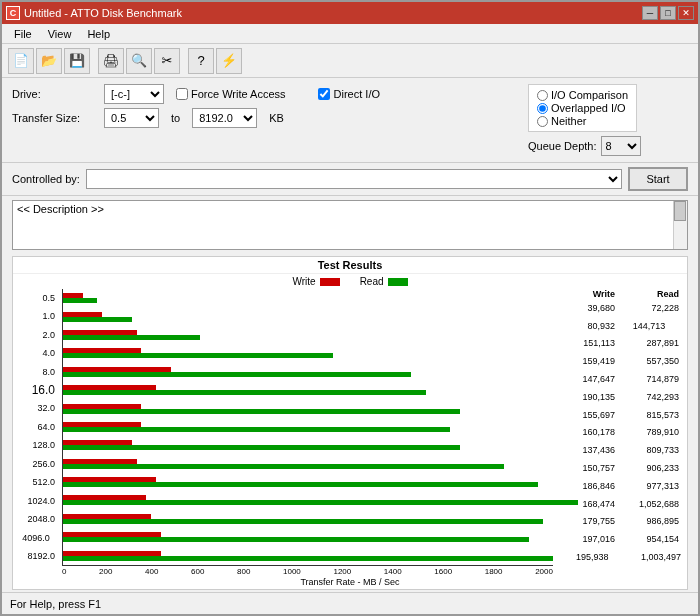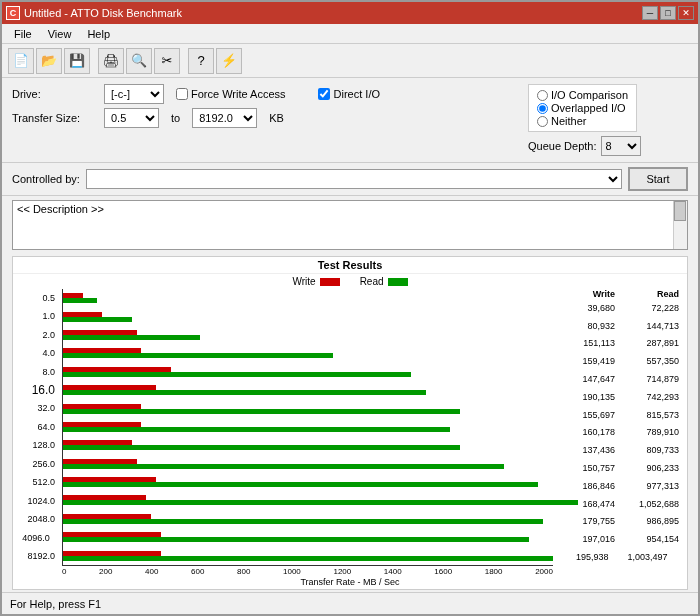--- a/index.html
+++ b/index.html
@@ -279,21 +279,21 @@
             <div class="val-header" style="width:60px; text-align:right;">Write</div>
             <div class="val-header" style="width:60px; text-align:right;">Read</div>
           </div>
           <div id="value-rows" style="flex:1; display:flex; flex-direction:column; justify-content:space-around;">
               <div style="display: flex; gap: 4px; font-size: 9px; padding: 0px 2px;">
                 <div style="width: 60px; text-align: right;">39,680</div>
                 <div style="width: 60px; text-align: right;">72,228</div>
               </div>
               <div style="display: flex; gap: 4px; font-size: 9px; padding: 0px 2px;">
                 <div style="width: 60px; text-align: right;">80,932</div>
-                <div style="width: 60px; text-align: right;">144,713</div>
+                <div style="width: 60px; text-align: center;">144,713</div>
               </div>
               <div style="display: flex; gap: 4px; font-size: 9px; padding: 0px 2px;">
                 <div style="width: 60px; text-align: right;">151,113</div>
                 <div style="width: 60px; text-align: right;">287,891</div>
               </div>
               <div style="display: flex; gap: 4px; font-size: 9px; padding: 0px 2px;">
                 <div style="width: 60px; text-align: right;">159,419</div>
                 <div style="width: 60px; text-align: right;">557,350</div>
               </div>
               <div style="display: flex; gap: 4px; font-size: 9px; padding: 0px 2px;">
@@ -331,21 +331,21 @@
               <div style="display: flex; gap: 4px; font-size: 9px; padding: 0px 2px;">
                 <div style="width: 60px; text-align: right;">179,755</div>
                 <div style="width: 60px; text-align: right;">986,895</div>
               </div>
               <div style="display: flex; gap: 4px; font-size: 9px; padding: 0px 2px;">
                 <div style="width: 60px; text-align: right;">197,016</div>
                 <div style="width: 60px; text-align: right;">954,154</div>
               </div>
               <div style="display: flex; gap: 19px; font-size: 9px; padding: 0px 2px;">
                 <div style="width: 60px; text-align: right;">195,938</div>
-                <div style="width: 60px; text-align: left;">1,003,497</div>
+                <div style="width: 60px; text-align: right;">1,003,497</div>
               </div>
             </div>
         </div>
       </div>
 
       <div style="display:flex;">
         <div style="width:45px;"></div>
         <div style="flex:1;">
           <div style="display:flex; justify-content:space-between; font-size:8px; padding-top:1px;" id="x-labels">
               <span>0</span>

